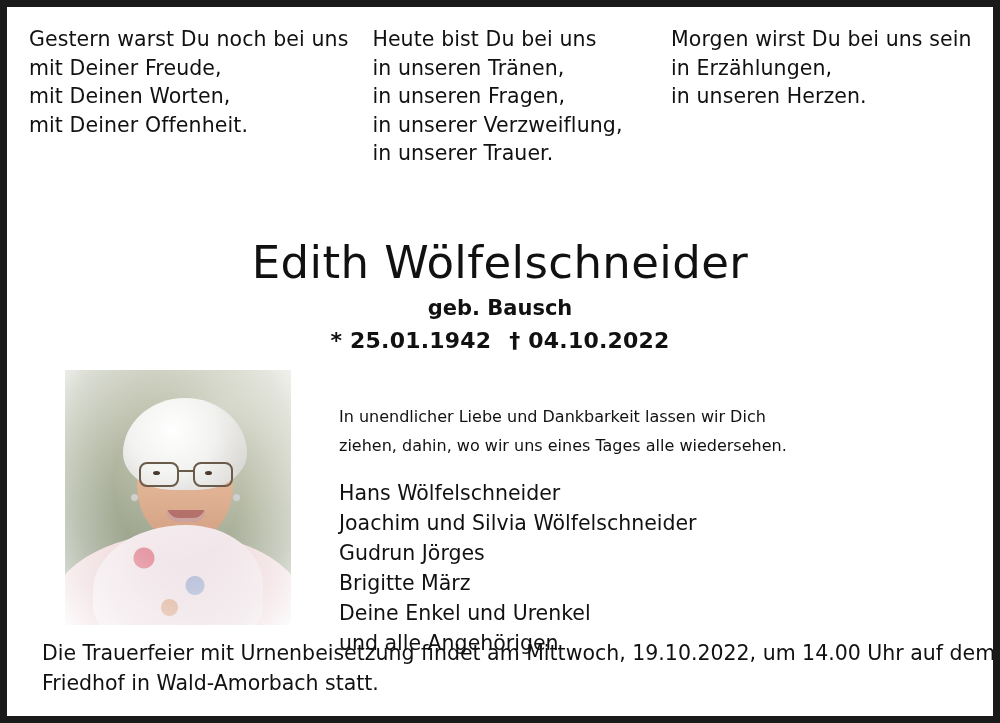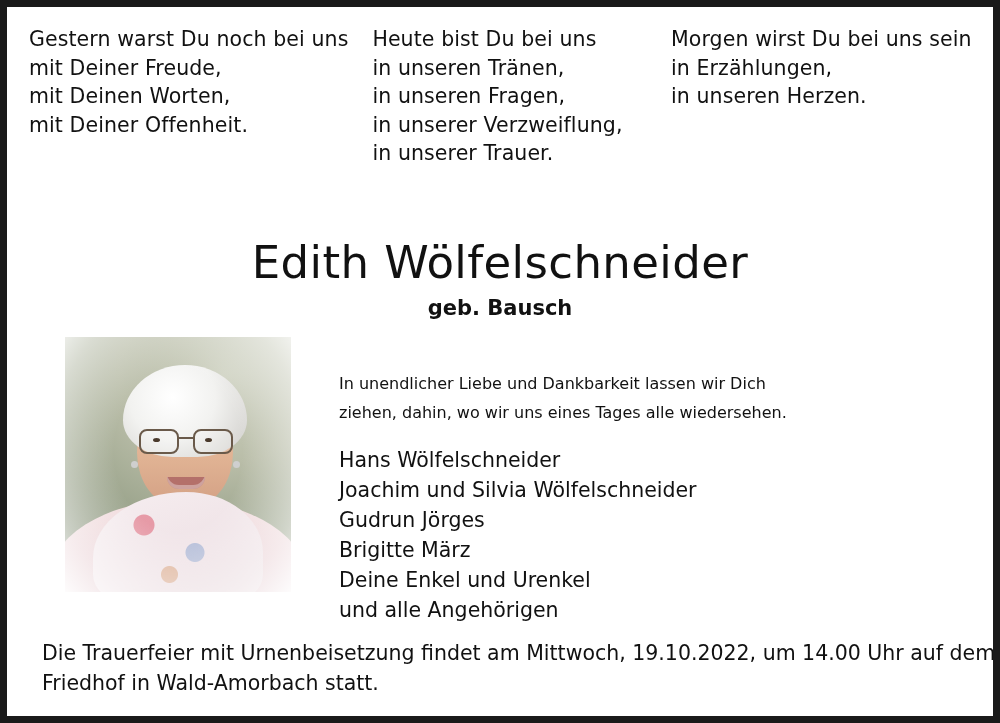--- a/index.html
+++ b/index.html
@@ -273,20 +273,23 @@
       <div class="poem-col c3">
         <div class="poem-line">Morgen wirst Du bei uns sein</div>
         <div class="poem-line">in Erzählungen,</div>
         <div class="poem-line">in unseren Herzen.</div>
       </div>
     </div>
 
     <div class="name-block">
       <div class="name">Edith Wölfelschneider</div>
       <div class="maiden">geb. Bausch</div>
+      <div class="dates">
+        <span>* 25.01.1942</span><span class="sep"></span><span>† 04.10.2022</span>
+      </div>
     </div>
 
     <div class="middle">
       <div class="photo-wrap">
         <div class="photo">
           <div class="bg"></div>
           <div class="shoulders"></div>
           <div class="neck"></div>
           <div class="face"></div>
           <div class="hair"></div>

